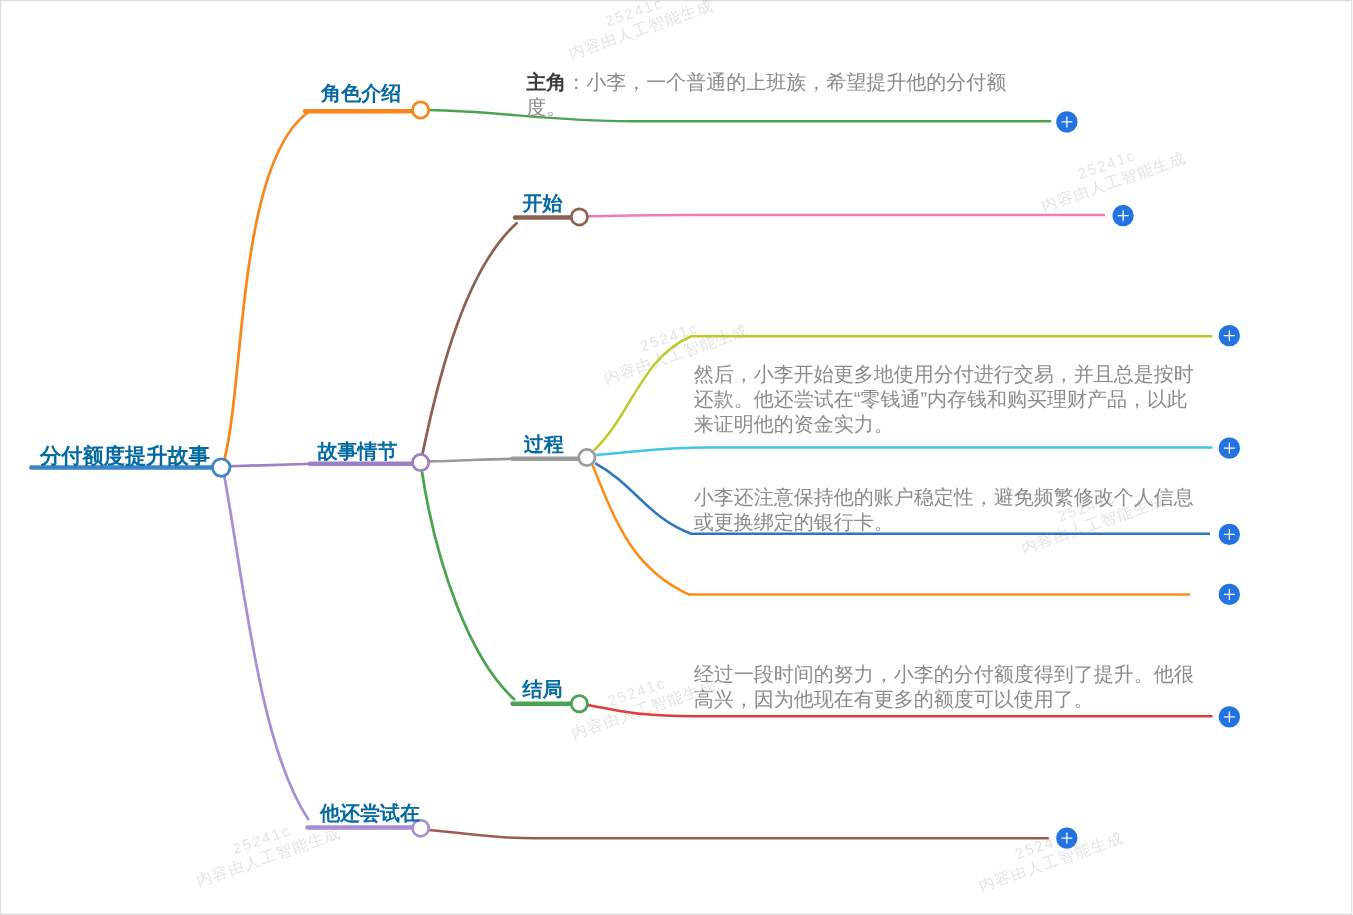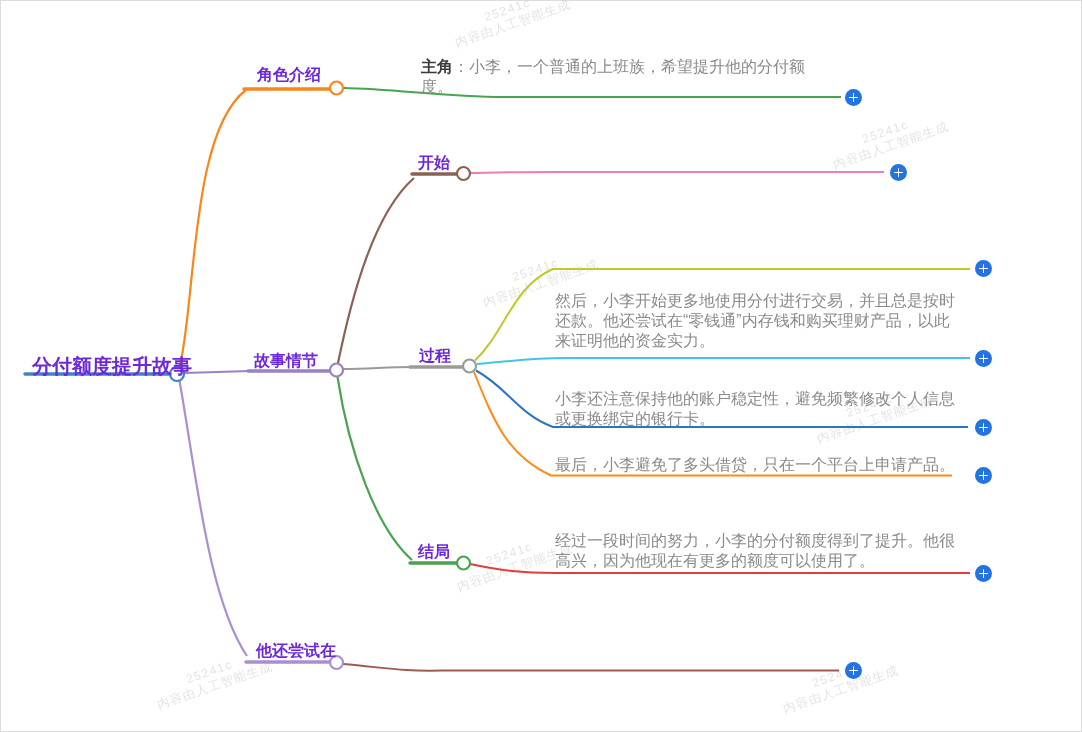--- a/index.html
+++ b/index.html
@@ -5,22 +5,22 @@
   html,body{margin:0;padding:0;background:#fff;}
   .canvas{
     position:relative;width:1082px;height:732px;background:#ffffff;overflow:hidden;
     font-family:"Liberation Sans","DejaVu Sans",sans-serif;
     box-shadow:inset 0 0 0 1px #dcdcdc;
   }
   .edges{position:absolute;left:0;top:0;z-index:2;}
   .wm{position:absolute;z-index:1;transform:rotate(-19deg);color:#9a9a9a;opacity:.28;pointer-events:none;white-space:nowrap;}
   .wm-code{margin-left:36px;font-size:12px;letter-spacing:1.5px;}
   .wm-text{font-size:12.5px;letter-spacing:1px;}
-  .node-label{position:absolute;z-index:3;font-weight:bold;color:#6d28d9;font-size:16px;white-space:nowrap;}
-  .root-label{font-size:20px;}
+  .node-label{position:absolute;z-index:3;font-weight:bold;color:#0369a1;font-size:16px;white-space:nowrap;}
+  .root-label{font-size:17px;}
   .leaf{position:absolute;z-index:3;width:410px;font-size:16px;line-height:20px;color:#8a8a8a;line-break:strict;}
   .leaf .lead{font-weight:bold;color:#3b3b3b;}
   .plus{position:absolute;z-index:4;width:17px;height:17px;border-radius:50%;background:#2373e0;cursor:pointer;}
   .plus-icon{position:absolute;left:0;top:0;width:17px;height:17px;display:block;}
   .plus-icon::before,.plus-icon::after{content:"";position:absolute;background:#fff;border-radius:1px;}
   .plus-icon::before{left:4px;top:7.7px;width:9px;height:1.8px;}
   .plus-icon::after{left:7.7px;top:4px;width:1.8px;height:9px;}
 </style>
 </head>
 <body>
@@ -99,21 +99,20 @@
   <div class="node-label" style="left:257px;top:65px">角色介绍</div>
   <div class="node-label" style="left:254px;top:351px">故事情节</div>
   <div class="node-label" style="left:418px;top:153px">开始</div>
   <div class="node-label" style="left:419px;top:346px">过程</div>
   <div class="node-label" style="left:418px;top:542px">结局</div>
   <div class="node-label" style="left:256px;top:641px">他还尝试在</div>
 
   <div class="leaf" style="left:421px;top:57px"><span class="lead">主角</span><span>：小李，一个普通的上班族，希望提升他的分付额度。</span></div>
   <div class="leaf" style="left:555px;top:291px">然后，小李开始更多地使用分付进行交易，并且总是按时还款。他还尝试在“零钱通”内存钱和购买理财产品，以此来证明他的资金实力。</div>
   <div class="leaf" style="left:555px;top:389px">小李还注意保持他的账户稳定性，避免频繁修改个人信息或更换绑定的银行卡。</div>
-  <div class="leaf" style="left:555px;top:455px">最后，小李避免了多头借贷，只在一个平台上申请产品。</div>
   <div class="leaf" style="left:555px;top:531px">经过一段时间的努力，小李的分付额度得到了提升。他很高兴，因为他现在有更多的额度可以使用了。</div>
 
   <div class="plus" style="left:845px;top:89px">
       <span class="plus-icon"></span>
     </div>
   <div class="plus" style="left:890px;top:164px">
       <span class="plus-icon"></span>
     </div>
   <div class="plus" style="left:975px;top:260px">
       <span class="plus-icon"></span>

